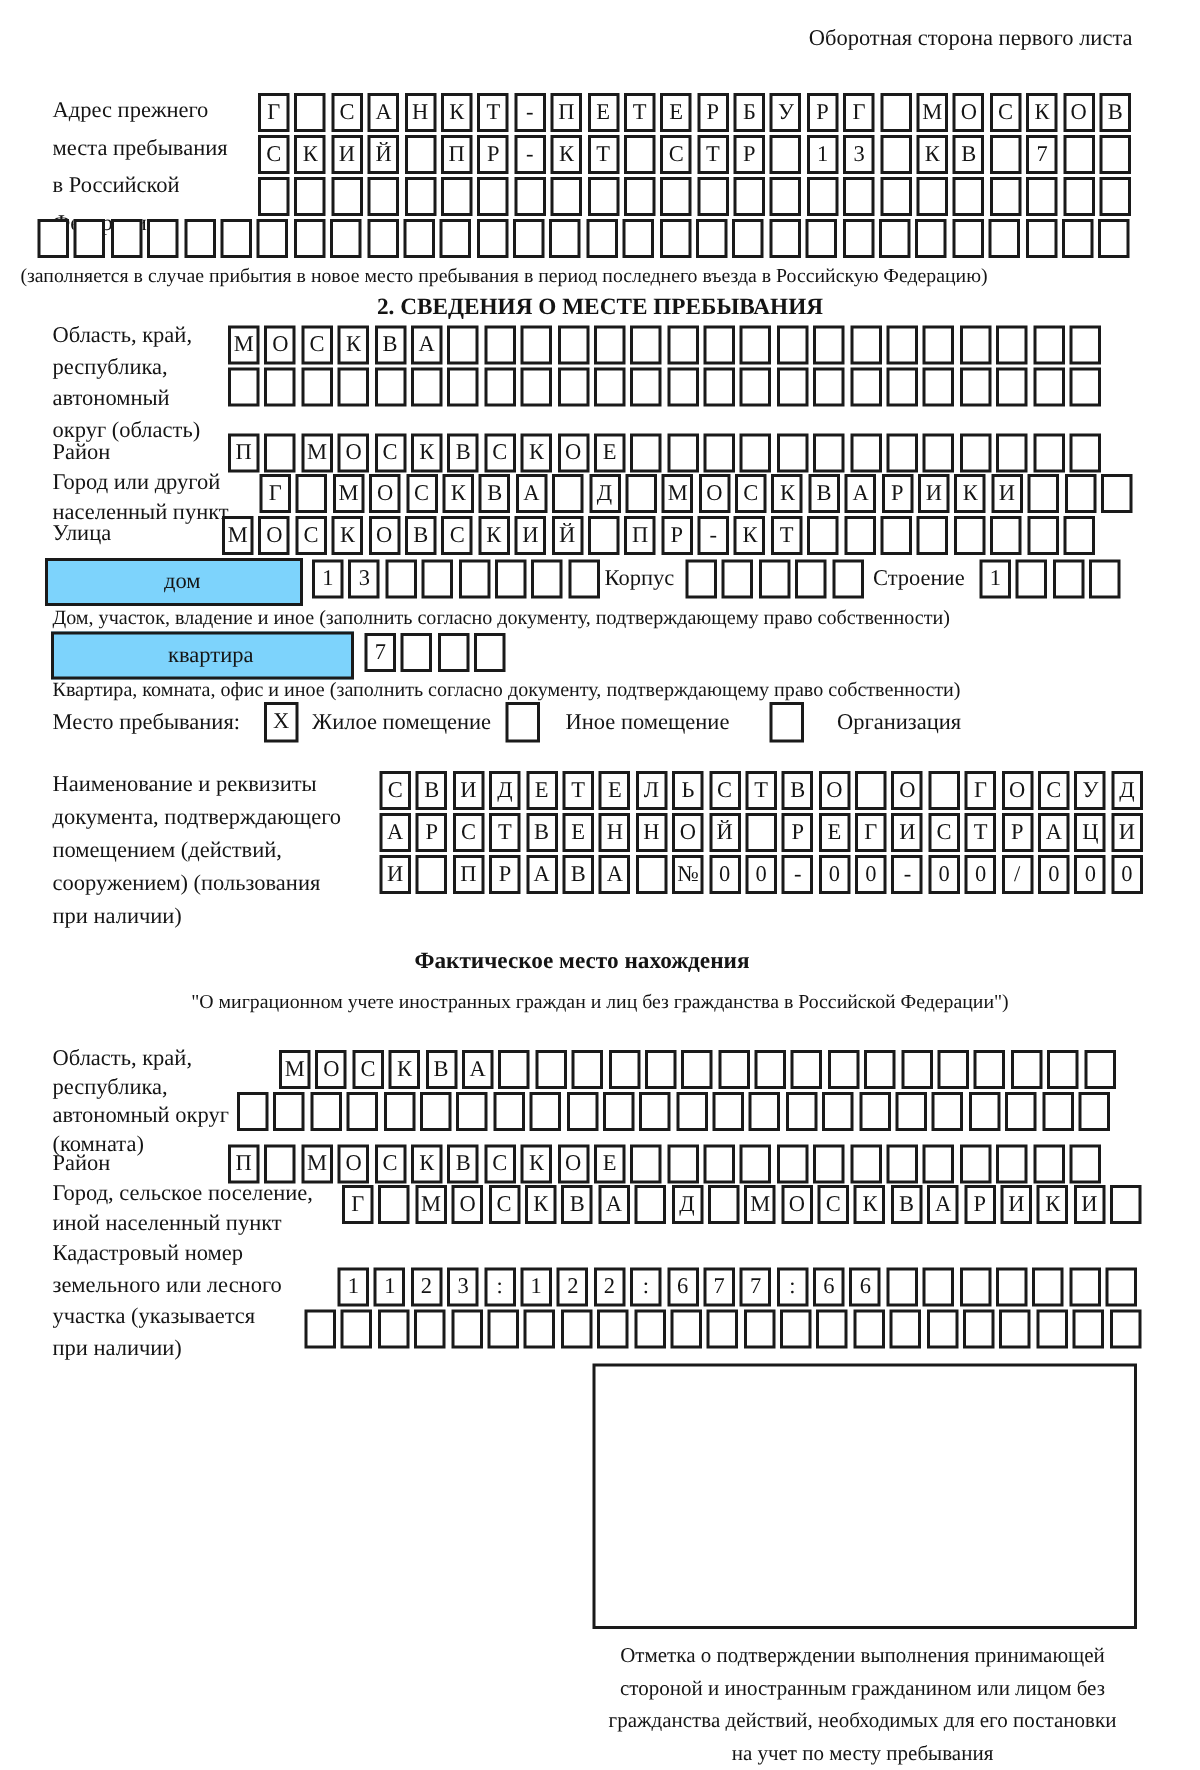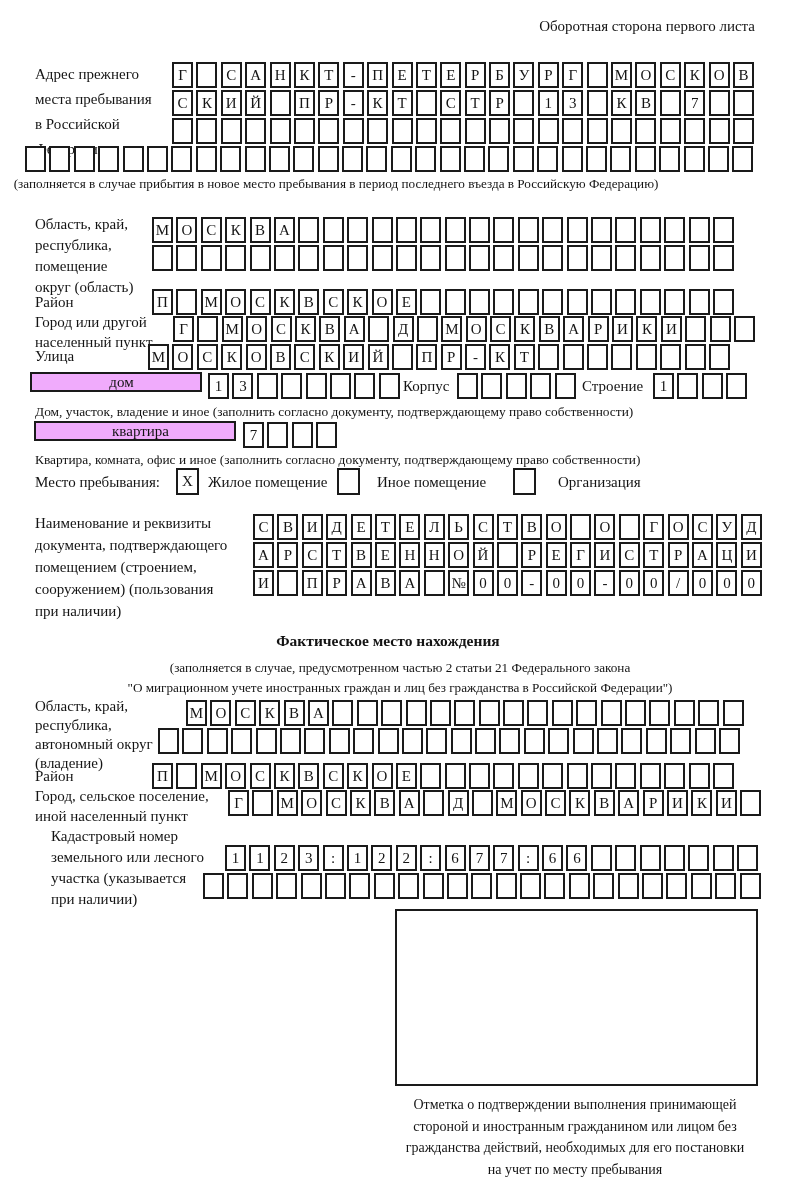--- a/index.html
+++ b/index.html
@@ -10,22 +10,22 @@
   .lbl-tight .tline{line-height:19px;}
   .note{font-size:13.2px;}
   .title{font-weight:bold;font-size:15.5px;}
   .center{text-align:center;}
   .right{text-align:right;}
   .boxrow{display:flex;gap:3.4px;}
   .cell{flex:0 0 21px;width:21px;height:26px;border:2px solid #1a1a1a;box-sizing:border-box;
         display:flex;align-items:center;justify-content:center;
         font-size:15px;background:#fff;}
   .chkrow .cell{width:23px;flex-basis:23px;height:27px;}
-  .widebox{border:2px solid #1a1a1a;box-sizing:border-box;height:20px;
-           display:flex;align-items:center;justify-content:center;font-size:15px;background:#f0abfc;padding-left:11px;}
+  .widebox{border:2px solid #1a1a1a;box-sizing:border-box;height:32px;
+           display:flex;align-items:center;justify-content:center;font-size:15px;background:#7dd3fc;padding-left:11px;}
   .stamp{border:2px solid #1a1a1a;box-sizing:border-box;background:#fff;}
   .cap{font-size:13.4px;}
   .bcap{font-size:14px;line-height:21.5px;}
 </style>
 </head>
 <body>
 
 <div id="page">
 
   <div class="abs right" style="top:18px;left:0;width:755px;font-size:15px;font-family:Liberation Serif, serif;">Оборотная сторона первого листа</div>
@@ -141,25 +141,26 @@
       <span class="cell"></span>
       <span class="cell"></span>
       <span class="cell"></span>
       <span class="cell"></span>
       <span class="cell"></span>
       <span class="cell"></span>
       <span class="cell"></span>
     </div>
   <div class="abs note center" style="top:176px;left:0;width:672px;">(заполняется в случае прибытия в новое место пребывания в период последнего въезда в Российскую Федерацию)</div>
 
+  <div class="abs title center" style="top:196px;left:0;width:800px;">2. СВЕДЕНИЯ О МЕСТЕ ПРЕБЫВАНИЯ</div>
 
   <div class="abs lbl" style="top:214px;left:35px;">
       <div class="tline">Область, край,</div>
       <div class="tline">республика,</div>
-      <div class="tline">помещение</div>
+      <div class="tline">автономный</div>
       <div class="tline">округ (область)</div>
     </div>
   <div class="abs boxrow" style="top:217px;left:152px;">
       <span class="cell">М</span>
       <span class="cell">О</span>
       <span class="cell">С</span>
       <span class="cell">К</span>
       <span class="cell">В</span>
       <span class="cell">А</span>
       <span class="cell"></span>
@@ -342,21 +343,21 @@
   </div>
   <div class="abs lbl" style="top:472px;left:377px;">Иное помещение</div>
   <div class="abs boxrow chkrow" style="top:468px;left:513px;">
     <span class="cell"></span>
   </div>
   <div class="abs lbl" style="top:472px;left:558px;">Организация</div>
 
   <div class="abs lbl" style="top:512px;left:35px;line-height:22px;">
       <div class="tline">Наименование и реквизиты</div>
       <div class="tline">документа, подтверждающего</div>
-      <div class="tline">помещением (строением,</div>
+      <div class="tline">помещением (действий,</div>
       <div class="tline">сооружением) (пользования</div>
       <div class="tline">при наличии)</div>
     </div>
   <div class="abs boxrow" style="top:514px;left:253px;">
       <span class="cell">С</span>
       <span class="cell">В</span>
       <span class="cell">И</span>
       <span class="cell">Д</span>
       <span class="cell">Е</span>
       <span class="cell">Т</span>
@@ -418,29 +419,28 @@
       <span class="cell">0</span>
       <span class="cell">0</span>
       <span class="cell">/</span>
       <span class="cell">0</span>
       <span class="cell">0</span>
       <span class="cell">0</span>
     </div>
 
   <div class="abs title center" style="top:632px;left:0;width:776px;">Фактическое место нахождения</div>
   <div class="abs note center" style="top:658px;left:0;width:800px;line-height:20px;">
-      <div class="tline">(заполняется в случае, предусмотренном частью 2 статьи 21 Федерального закона</div>
       <div class="tline">"О миграционном учете иностранных граждан и лиц без гражданства в Российской Федерации")</div>
     </div>
 
   <div class="abs lbl lbl-tight" style="top:697px;left:35px;">
       <div class="tline">Область, край,</div>
       <div class="tline">республика,</div>
       <div class="tline">автономный округ</div>
-      <div class="tline">(владение)</div>
+      <div class="tline">(комната)</div>
     </div>
   <div class="abs boxrow" style="top:700px;left:186px;">
       <span class="cell">М</span>
       <span class="cell">О</span>
       <span class="cell">С</span>
       <span class="cell">К</span>
       <span class="cell">В</span>
       <span class="cell">А</span>
       <span class="cell"></span>
       <span class="cell"></span>
@@ -537,21 +537,21 @@
       <span class="cell">К</span>
       <span class="cell">В</span>
       <span class="cell">А</span>
       <span class="cell">Р</span>
       <span class="cell">И</span>
       <span class="cell">К</span>
       <span class="cell">И</span>
       <span class="cell"></span>
     </div>
 
-  <div class="abs lbl" style="top:826px;left:51px;">
+  <div class="abs lbl" style="top:826px;left:35px;">
       <div class="tline">Кадастровый номер</div>
       <div class="tline">земельного или лесного</div>
       <div class="tline">участка (указывается</div>
       <div class="tline">при наличии)</div>
     </div>
   <div class="abs boxrow" style="top:845px;left:225px;">
       <span class="cell">1</span>
       <span class="cell">1</span>
       <span class="cell">2</span>
       <span class="cell">3</span>

